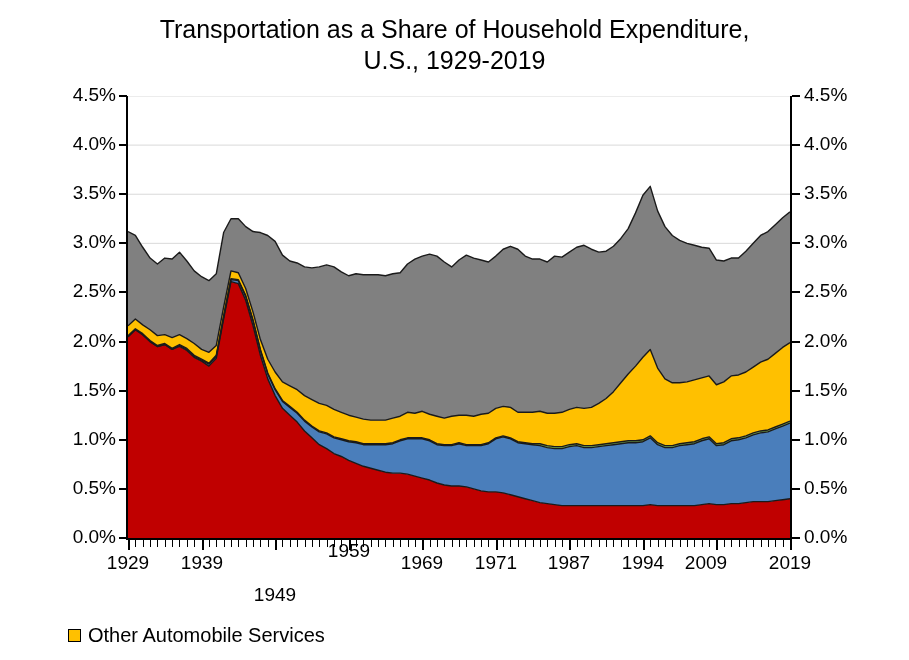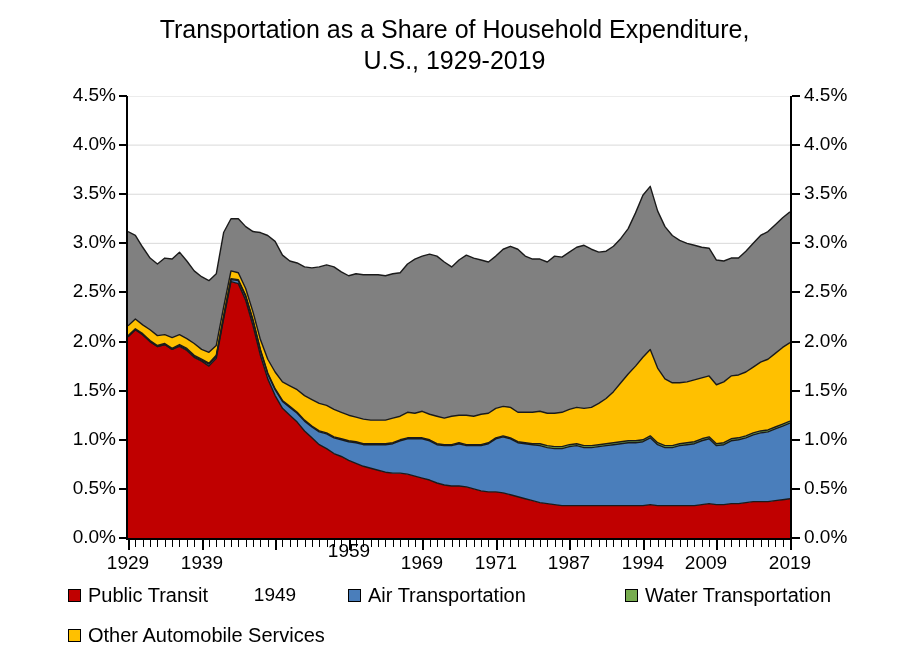--- a/index.html
+++ b/index.html
@@ -125,34 +125,20 @@
         <path d="M0.00,229.84 L7.36,222.96 L14.71,228.86 L22.07,233.77 L29.42,239.66 L36.78,238.68 L44.13,241.63 L51.49,238.68 L58.84,242.61 L66.20,247.52 L73.56,253.41 L80.91,256.36 L88.27,249.48 L95.62,211.18 L102.98,174.84 L110.33,176.80 L117.69,192.52 L125.04,216.09 L132.40,243.59 L139.76,263.24 L147.11,276.00 L154.47,285.83 L161.82,289.76 L169.18,293.68 L176.53,299.58 L183.89,303.51 L191.24,307.44 L198.60,309.40 L205.96,313.33 L213.31,316.28 L220.67,319.22 L228.02,321.19 L235.38,323.15 L242.73,324.13 L250.09,324.13 L257.44,324.13 L264.80,322.17 L272.16,320.20 L279.51,316.28 L286.87,317.26 L294.22,315.29 L301.58,318.24 L308.93,320.20 L316.29,322.17 L323.64,320.20 L331.00,319.22 L338.36,319.22 L345.71,320.20 L353.07,318.24 L360.42,317.26 L367.78,312.35 L375.13,310.38 L382.49,311.36 L389.84,316.28 L397.20,316.28 L404.56,316.28 L411.91,315.29 L419.27,317.26 L426.62,317.26 L433.98,316.28 L441.33,313.33 L448.69,311.36 L456.04,312.35 L463.40,311.36 L470.76,307.44 L478.11,302.52 L485.47,295.65 L492.82,286.81 L500.18,277.97 L507.53,270.11 L514.89,261.27 L522.24,253.41 L529.60,272.08 L536.96,282.88 L544.31,286.81 L551.67,286.81 L559.02,285.83 L566.38,283.86 L573.73,281.90 L581.09,279.93 L588.44,288.77 L595.80,285.83 L603.16,279.93 L610.51,278.95 L617.87,276.00 L625.22,271.09 L632.58,266.18 L639.93,263.24 L647.29,257.34 L654.64,251.45 L662.00,246.54" fill="none" stroke="#1a1a1a" stroke-width="1.4" stroke-linejoin="round"></path>
         <path d="M0.00,135.55 L7.36,139.48 L14.71,151.26 L22.07,162.07 L29.42,167.96 L36.78,162.07 L44.13,163.05 L51.49,156.17 L58.84,165.01 L66.20,174.84 L73.56,180.73 L80.91,184.66 L88.27,177.78 L95.62,136.53 L102.98,122.78 L110.33,122.78 L117.69,130.64 L125.04,135.55 L132.40,136.53 L139.76,139.48 L147.11,145.37 L154.47,159.12 L161.82,165.01 L169.18,166.98 L176.53,170.91 L183.89,171.89 L191.24,170.91 L198.60,168.94 L205.96,170.91 L213.31,175.82 L220.67,179.75 L228.02,177.78 L235.38,178.76 L242.73,178.76 L250.09,178.76 L257.44,179.75 L264.80,177.78 L272.16,176.80 L279.51,167.96 L286.87,163.05 L294.22,160.10 L301.58,158.14 L308.93,160.10 L316.29,166.00 L323.64,170.91 L331.00,164.03 L338.36,159.12 L345.71,162.07 L353.07,164.03 L360.42,166.00 L367.78,160.10 L375.13,153.23 L382.49,150.28 L389.84,153.23 L397.20,160.10 L404.56,163.05 L411.91,163.05 L419.27,166.00 L426.62,160.10 L433.98,161.08 L441.33,156.17 L448.69,151.26 L456.04,149.30 L463.40,153.23 L470.76,156.17 L478.11,155.19 L485.47,150.28 L492.82,142.42 L500.18,132.60 L507.53,116.88 L514.89,99.20 L522.24,90.36 L529.60,114.92 L536.96,130.64 L544.31,139.48 L551.67,144.39 L559.02,147.33 L566.38,149.30 L573.73,151.26 L581.09,152.24 L588.44,164.03 L595.80,165.01 L603.16,162.07 L610.51,162.07 L617.87,155.19 L625.22,147.33 L632.58,139.48 L639.93,135.55 L647.29,128.67 L654.64,121.80 L662.00,115.90" fill="none" stroke="#1a1a1a" stroke-width="1.4" stroke-linejoin="round"></path>
       </svg>
   </div>
 
   <div id="y-axis-left"></div>
   <div id="y-axis-right"></div>
   <div id="x-axis"></div>
 
   <div id="legend">
-      <div class="legend-row" style="top: 0px;">
-        <div class="legend-item" style="left: 0px;">
-          <span class="legend-swatch" style="background: rgb(192, 0, 0);"></span>
-          <span class="legend-text">Public Transit</span>
-        </div>
-        <div class="legend-item" style="left: 280px;">
-          <span class="legend-swatch" style="background: rgb(74, 126, 187);"></span>
-          <span class="legend-text">Air Transportation</span>
-        </div>
-        <div class="legend-item" style="left: 557px;">
-          <span class="legend-swatch" style="background: rgb(119, 172, 79);"></span>
-          <span class="legend-text">Water Transportation</span>
-        </div>
-      </div>
       <div class="legend-row" style="top: 40px;">
         <div class="legend-item" style="left: 0px;">
           <span class="legend-swatch" style="background: rgb(255, 192, 0);"></span>
           <span class="legend-text">Other Automobile Services</span>
         </div>
       </div>
     </div>
 
 <div style="position: absolute; left: 126px; top: 96px; width: 2px; height: 443px; background: rgb(0, 0, 0);"></div>
     <div style="position: absolute; left: 790px; top: 96px; width: 2px; height: 443px; background: rgb(0, 0, 0);"></div>

